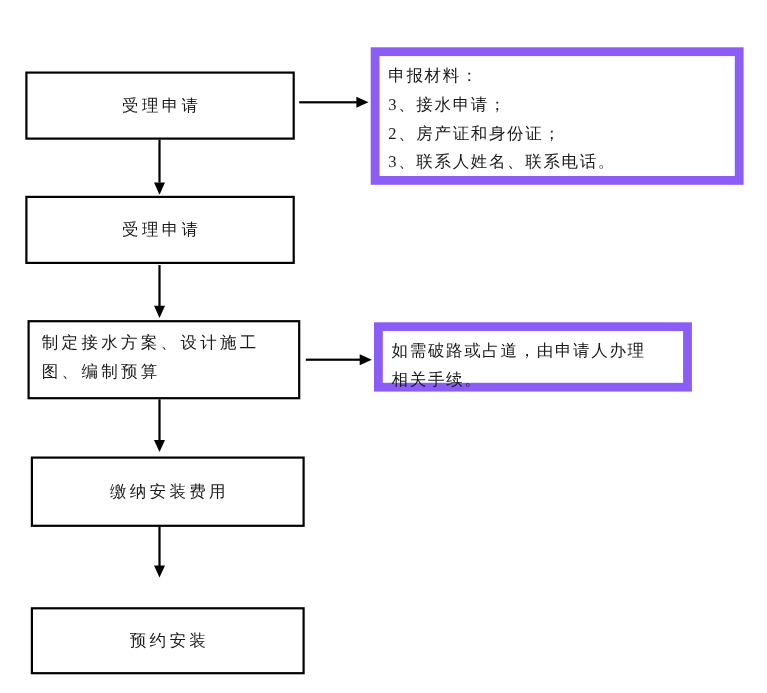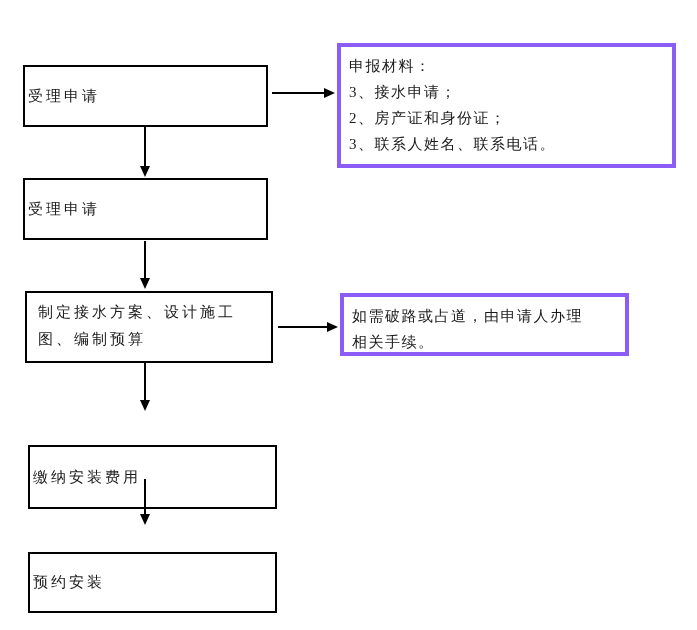--- a/index.html
+++ b/index.html
@@ -18,32 +18,32 @@
   .box {
     position: absolute;
     border: 2px solid #000000;
     background: #ffffff;
     font-size: 15px;
     color: #1a1a1a;
   }
   .box.centered {
     display: flex;
     align-items: center;
-    justify-content: flex-start;
+    justify-content: center;
     letter-spacing: 3px;
     text-indent: 3px; 
   }
   .box.multiline {
     letter-spacing: 3px;
     line-height: 27px;
     padding: 6px 8px 12px 11px;
   }
   .note {
     position: absolute;
-    border: 4px solid #8b5cf6;
+    border: 8px solid #8b5cf6;
     background: #ffffff;
     font-size: 15px;
     color: #1a1a1a;
     letter-spacing: 1.5px;
     line-height: 26px;
     padding: 6px 6px 0 8px;
   }
   .note-line, .box-line { display: block; white-space: nowrap; }
   .hline { position: absolute; height: 2px; background: #000000; }
   .vline { position: absolute; width: 2px; background: #000000; }
@@ -57,21 +57,21 @@
     position: absolute; width: 0; height: 0;
     border-left: 5px solid transparent;
     border-right: 5px solid transparent;
     border-top: 11px solid #000000;
   }
 
   
   #step1 { left: 23px;  top: 65px;  width: 245px; height: 62px; }
   #step2 { left: 23px;  top: 178px; width: 245px; height: 62px; }
   #step3 { left: 25px;  top: 291px; width: 248px; height: 72px; }
-  #step4 { left: 28px;  top: 415px; width: 249px; height: 64px; margin-top: 30px; }
+  #step4 { left: 28px;  top: 415px; width: 249px; height: 64px; }
   #step5 { left: 28px;  top: 527px; width: 249px; height: 61px; margin-top: 25px; }
   #noteA { left: 337px; top: 43px;  width: 339px; height: 125px; }
   #noteB { left: 340px; top: 293px; width: 289px; height: 63px; }
 
   #a1-line { left: 272px; top: 92px;  width: 53px; }
   #a1-head { left: 324px; top: 88px; }
   #a2-line { left: 144px; top: 127px; height: 39px; }
   #a2-head { left: 140px; top: 166px; }
   #a3-line { left: 144px; top: 241px; height: 38px; }
   #a3-head { left: 140px; top: 278px; }

